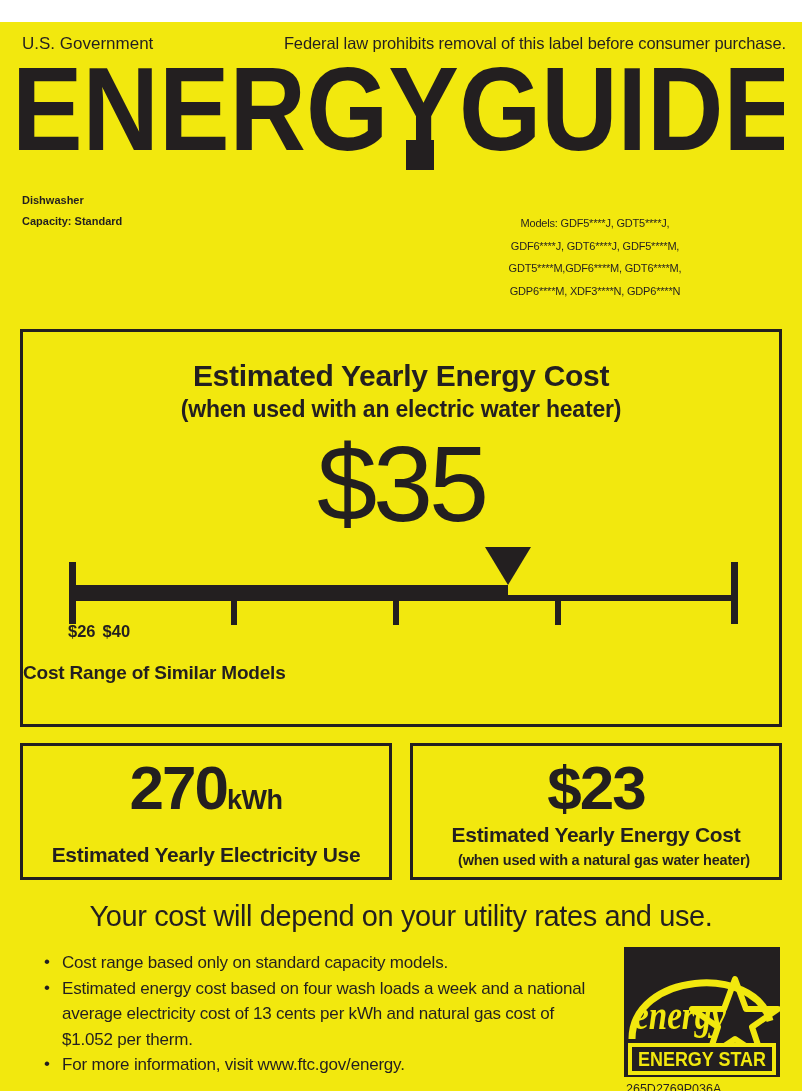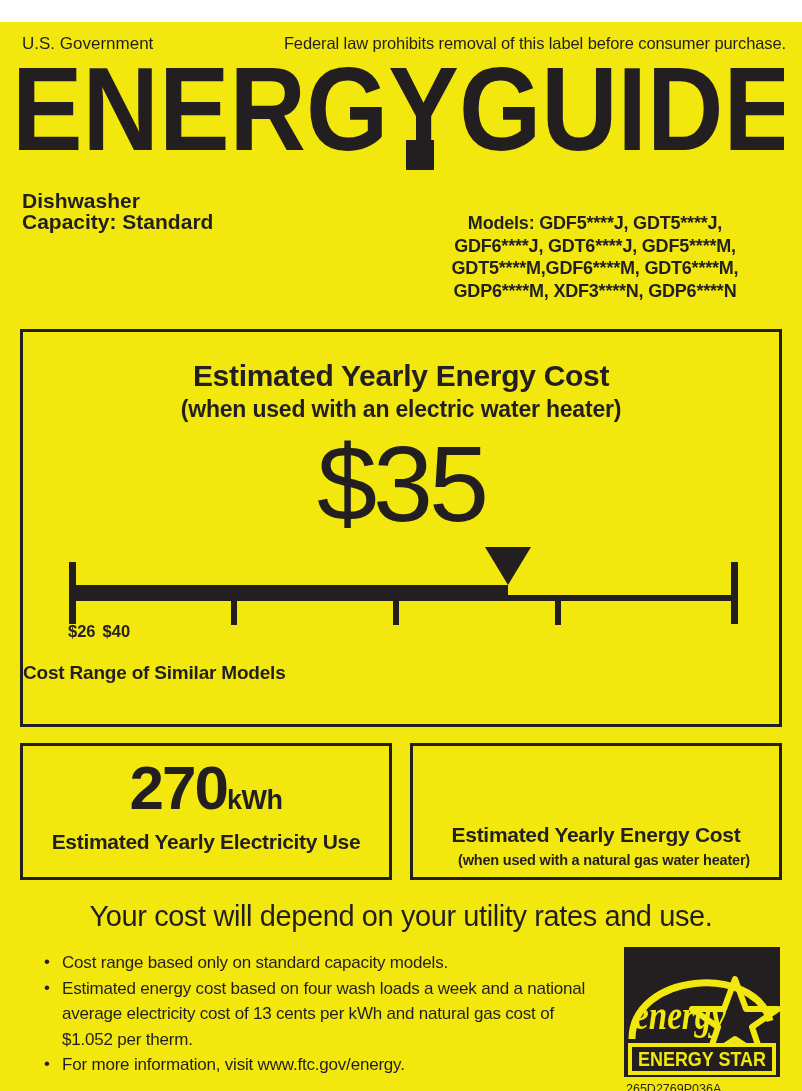--- a/index.html
+++ b/index.html
@@ -39,32 +39,32 @@
     width:766px;
     height:108px;
   }
   .wordmark svg{display:block;width:100%;height:100%;}
 
   
   .prod{
     position:absolute;
     top:168px;
     left:22px;
-    font-size:21px;
+    font-size:11px;
     font-weight:bold;
     line-height:21px;
   }
   .models{
     position:absolute;
     top:190px;
     right:22px;
     width:370px;
     text-align:center;
-    font-size:18px;
-    font-weight:bold;
+    font-size:11px;
+    font-weight:normal;
     line-height:22.5px;
     letter-spacing:-0.2px;
   }
 
   
   .mainbox{
     position:absolute;
     left:20px;
     top:307px;
     width:762px;
@@ -155,21 +155,21 @@
     line-height:72px;
     letter-spacing:-2px;
     white-space:nowrap;
   }
   .tb-value .unit{
     font-size:27px;
     letter-spacing:-0.5px;
   }
   .tb-cap{
     position:absolute;
-    bottom:23px;
+    bottom:10px;
     left:0;right:0;
     text-align:center;
     font-size:21px;
     font-weight:bold;
     letter-spacing:-0.3px;
   }
   .tbox.gas .tb-cap{bottom:30px;font-size:21px;}
   .tb-cap2{
     position:absolute;
     bottom:9px;
@@ -299,20 +299,21 @@
     <div class="mb-foot">Cost Range of Similar Models</div>
   </div>
 
   <div class="twin">
     <div class="tbox elec">
       <div class="tb-value"><span>270</span><span class="unit">kWh</span></div>
       <div class="tb-cap">Estimated Yearly Electricity Use</div>
     </div>
 
     <div class="tbox gas">
+      <div class="tb-value">$23</div>
       <div class="tb-cap">Estimated Yearly Energy Cost</div>
       <div class="tb-cap2">(when used with a natural gas water heater)</div>
     </div>
   </div>
 
   <div class="tagline">Your cost will depend on your utility rates and use.</div>
 
   <div class="notes">
     <div class="note">
       <span class="bullet">•</span>

